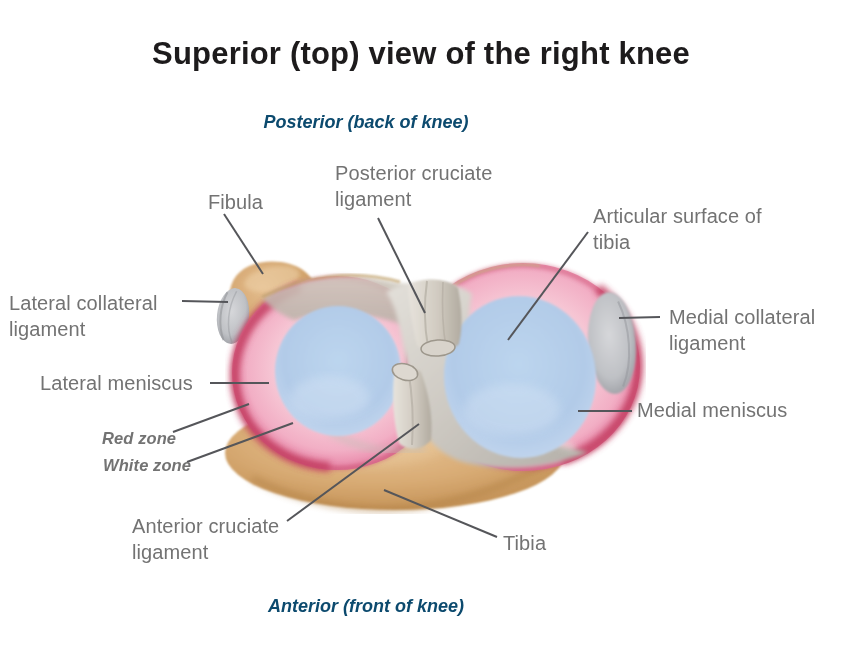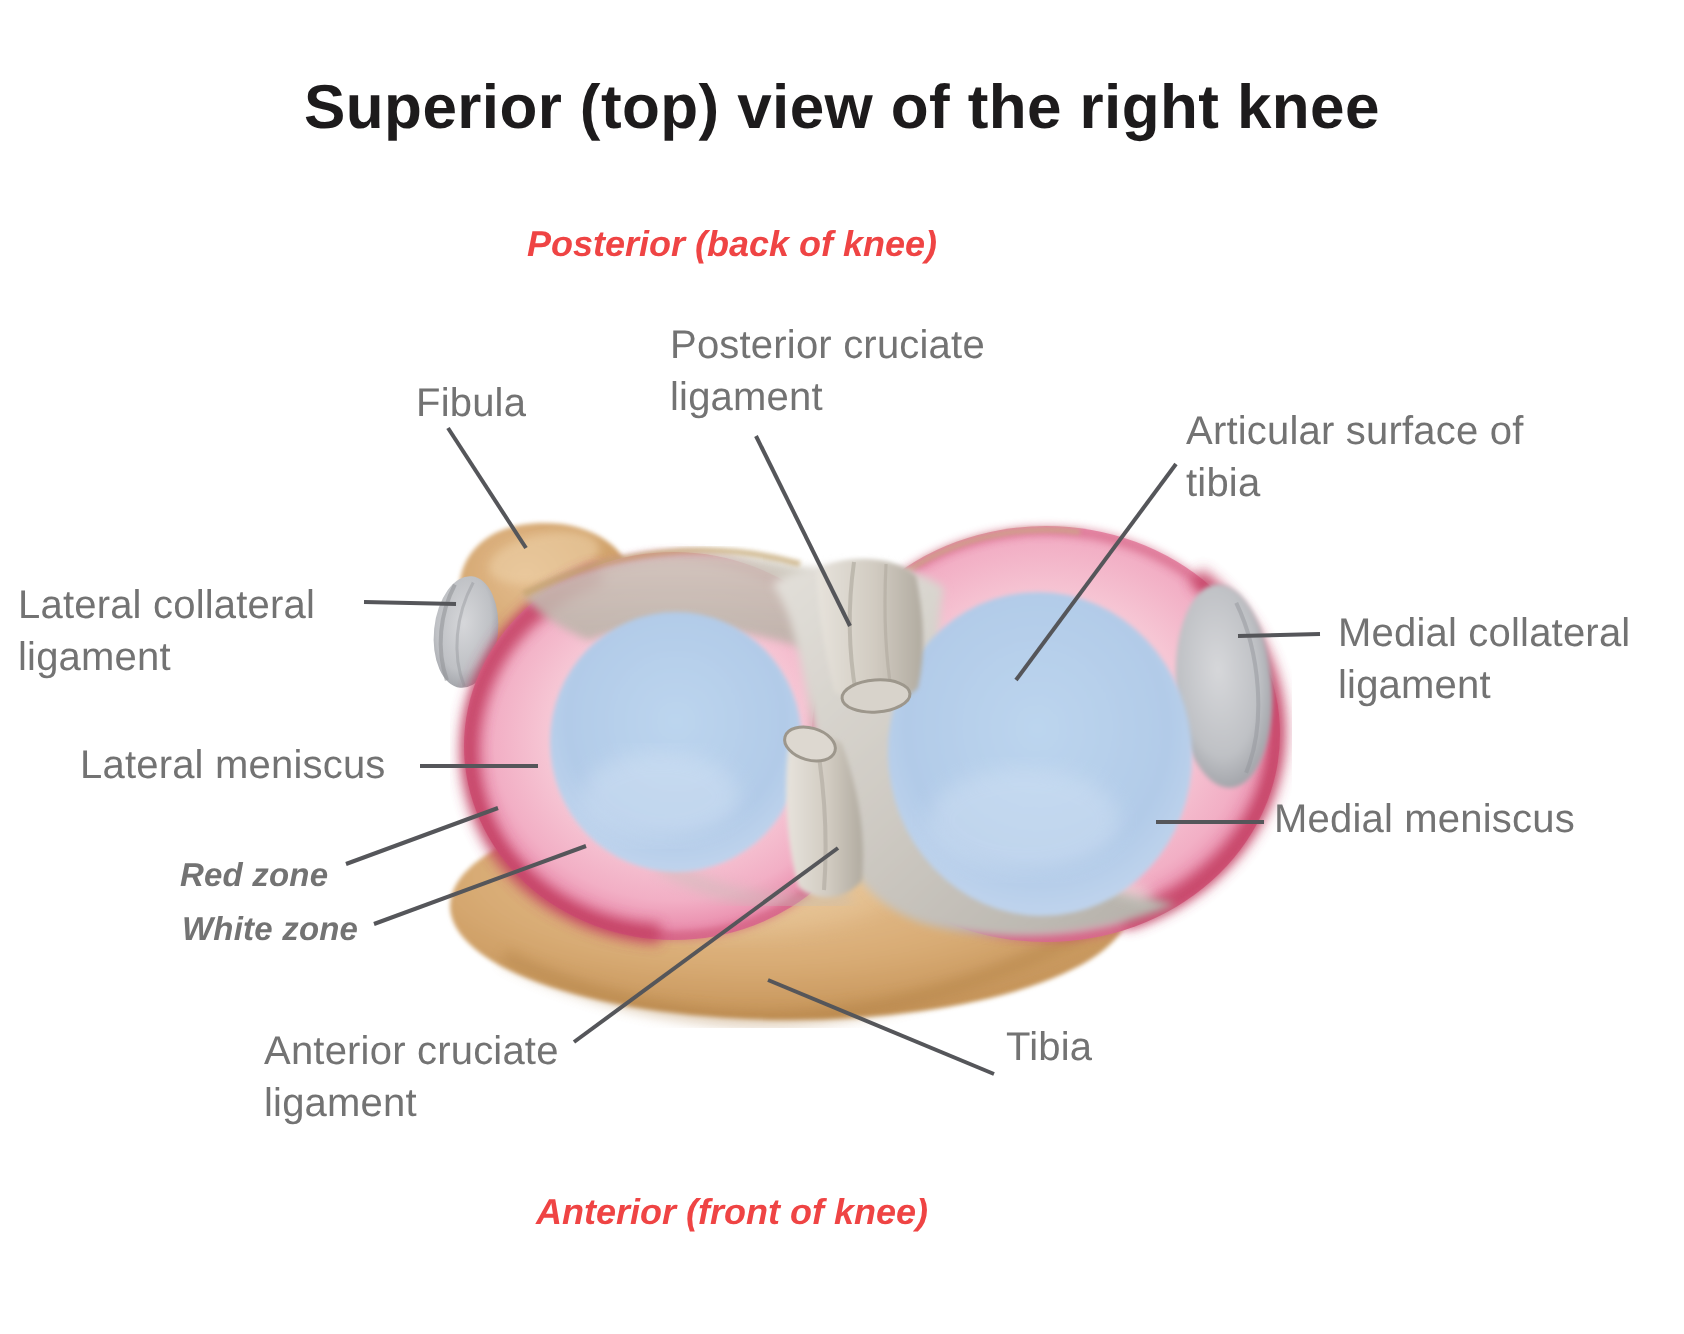--- a/index.html
+++ b/index.html
@@ -8,24 +8,24 @@
     background:#ffffff;
     font-family:"Liberation Sans","DejaVu Sans",sans-serif;
     color:#232021;
   }
   .stage{position:absolute;inset:0;}
   svg.art{position:absolute;left:0;top:0;}
   .lbl{
     position:absolute;font-size:20px;line-height:1.28;color:#737373;
     letter-spacing:0.1px;
   }
-  .lbl.small-bi{font-size:16.5px;font-style:italic;font-weight:bold;}
+  .lbl.small-bi{font-size:16.5px;font-style:italic;font-weight:bold;margin-left:12px;}
   .dir{
     position:absolute;left:0;width:732px;text-align:center;
-    font-style:italic;font-weight:600;font-size:18px;color:#ef4444;
+    font-style:italic;font-weight:600;font-size:18px;color:#0c4a6e;
   }
   .title{
     position:absolute;left:0;top:36px;width:842px;text-align:center;
     font-size:31px;font-weight:600;color:#1d1b1c;letter-spacing:0.2px;
   }
 </style>
 </head>
 <body>
 
 <div class="stage">
@@ -195,16 +195,16 @@
   <div class="lbl" style="left:637px;top:398px;">Medial meniscus</div>
 
   <div class="lbl" style="left:40px;top:371px;">Lateral meniscus</div>
 
   <div class="lbl small-bi" style="left:90px;top:428px;">Red zone</div>
 
   <div class="lbl small-bi" style="left:91px;top:455px;">White zone</div>
 
   <div class="lbl" style="left:132px;top:514px;width:185px;">Anterior cruciate ligament</div>
 
-  <div class="lbl" style="left:503px;top:512px;text-align:center;">Tibia</div>
+  <div class="lbl" style="left:503px;top:531px;text-align:center;">Tibia</div>
 
   <div class="dir" style="top:596px;font-style:italic;">Anterior (front of knee)</div>
 </div>
 
 </body></html>

